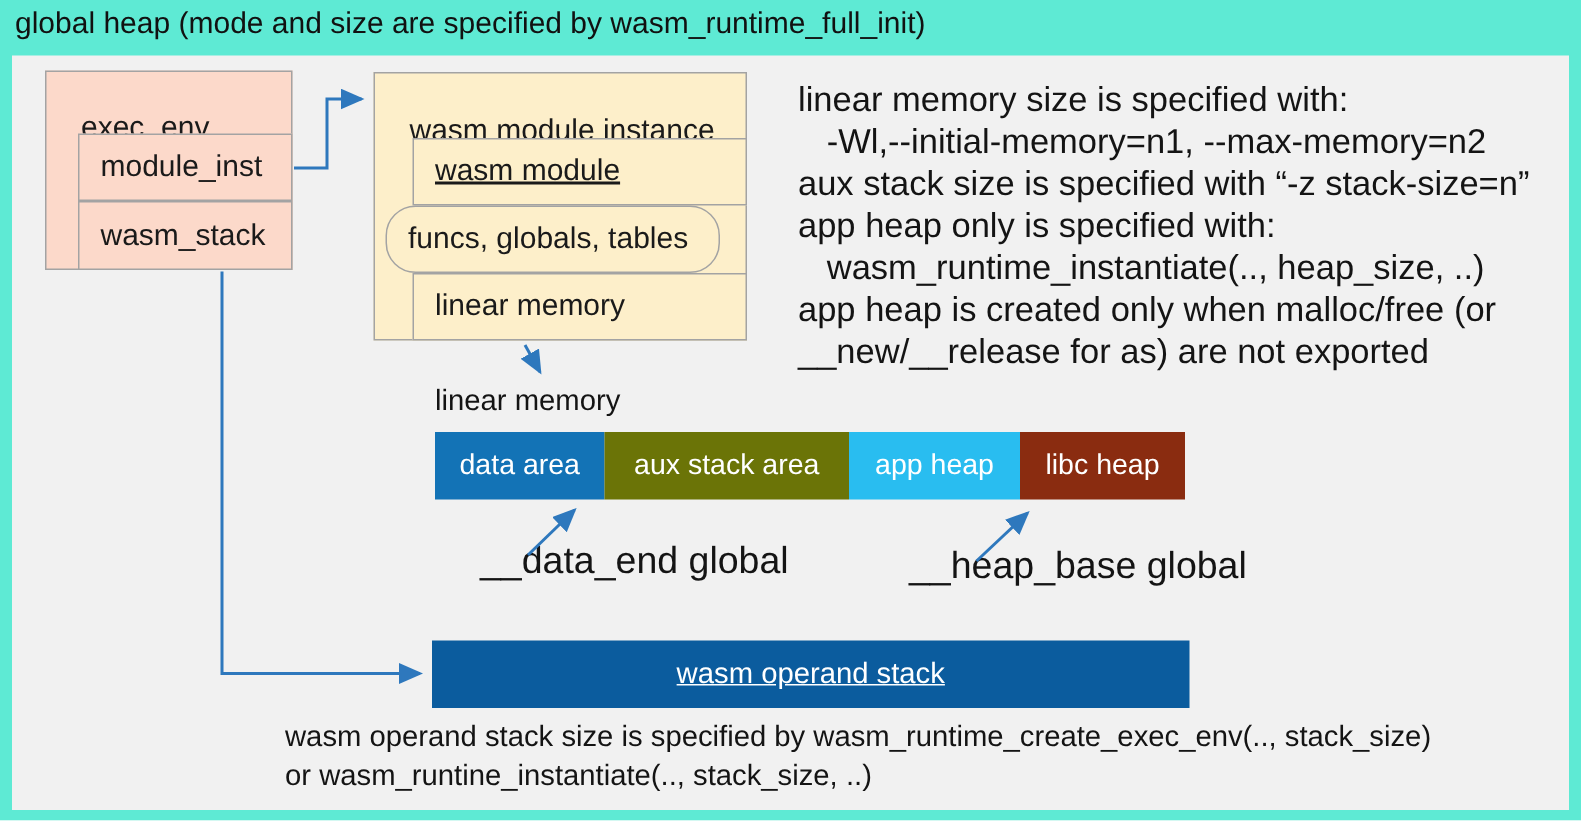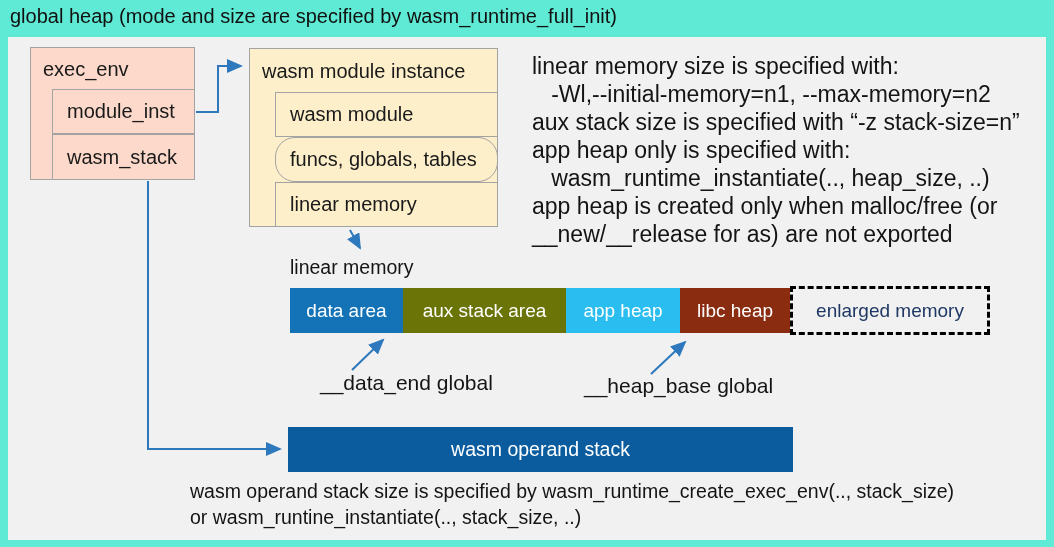--- a/index.html
+++ b/index.html
@@ -21,23 +21,23 @@
   .panel {
     position: absolute;
     left: 8px; top: 37px;
     width: 1038px; height: 503px;
     background: #f1f1f1;
   }
   .box { position: absolute; border: 1px solid #a3a3a3; }
   .exec-box { left: 30px; top: 47px; width: 165px; height: 133px; background: #fcd9ca; }
   .inst-box { left: 249px; top: 48px; width: 249px; height: 179px; background: #fdefca; }
   .box-header {
-    position: absolute; left: 0; top: 0; right: 0;
+    position: absolute; left: 0; top: 16px; right: 0;
     display: flex; align-items: center;
-    padding-left: 12px;
+    padding-left: 23px;
     font-size: 20px; color: #1a1a1a;
   }
   .exec-box .box-header { height: 42px; }
   .inst-box .box-header { height: 44px; }
   .subrow {
     position: absolute;
     border: 1px solid #a3a3a3;
     display: flex; align-items: center;
     padding-left: 14px;
     font-size: 20px; color: #1a1a1a;
@@ -60,23 +60,22 @@
     font-size: 19px; color: #ffffff;
   }
   .segment.enlarged {
     top: 286px; height: 49px;
     border: 3px dashed #000000;
     background: transparent;
     color: #1f3864;
   }
   .annot {
     position: absolute;
-    font-size: 21px; color: #141414;
+    font-size: 25px; color: #141414;
     white-space: pre;
-    margin-top: 11px;
   }
   .operand-box {
     position: absolute; left: 288px; top: 427px;
     width: 505px; height: 45px;
     display: flex; align-items: center; justify-content: center;
     font-size: 19.5px; color: #ffffff;
   }
   .bottom-notes {
     position: absolute; left: 190px; top: 478px;
     font-size: 19.5px; color: #141414;
@@ -100,46 +99,45 @@
 
   <div class="box exec-box">
     <div class="box-header">exec_env</div>
   </div>
   <div class="subrow pink" style="left:52px; top:89px; width:143px; height:45px;">module_inst</div>
   <div class="subrow pink" style="left:52px; top:134px; width:143px; height:46px;">wasm_stack</div>
 
   <div class="box inst-box">
     <div class="box-header">wasm module instance</div>
   </div>
-  <div class="subrow cream" style="left:275px; top:92px; width:223px; height:45px;">wasm module</div>
-  <div class="subrow cream" style="left:275px; top:137px; width:223px; height:45px;border-radius:20px;">funcs, globals, tables</div>
+  <div class="subrow cream" style="left:275px; top:92px; width:223px; height:45px;text-decoration:underline;">wasm module</div>
+  <div class="subrow cream" style="left:257px; top:137px; width:223px; height:45px;border-radius:20px;">funcs, globals, tables</div>
   <div class="subrow cream" style="left:275px; top:182px; width:223px; height:45px;">linear memory</div>
 
   <div class="notes">
     <div>linear memory size is specified with:</div>
     <div>   -Wl,--initial-memory=n1, --max-memory=n2</div>
     <div>aux stack size is specified with “-z stack-size=n”</div>
     <div>app heap only is specified with:</div>
     <div>   wasm_runtime_instantiate(.., heap_size, ..)</div>
     <div>app heap is created only when malloc/free (or</div>
     <div>__new/__release for as) are not exported</div>
   </div>
 
   <div class="lm-label">linear memory</div>
 
   <div class="segment" style="left: 290px; width: 113px; background: rgb(19, 115, 182);">data area</div>
   <div class="segment" style="left: 403px; width: 163px; background: rgb(107, 116, 7);">aux stack area</div>
   <div class="segment" style="left: 566px; width: 114px; background: rgb(41, 189, 240);">app heap</div>
   <div class="segment" style="left: 680px; width: 110px; background: rgb(138, 44, 16);">libc heap</div>
-  <div class="segment enlarged" style="left:790px; width:200px;">enlarged memory</div>
 
   <div class="annot" style="left:320px; top:360px;">__data_end global</div>
-  <div class="annot" style="left:584px; top:363px;">__heap_base global</div>
+  <div class="annot" style="left:606px; top:363px;">__heap_base global</div>
 
-  <div class="operand-box" style="background: rgb(11, 92, 158);">wasm operand stack</div>
+  <div class="operand-box" style="background: rgb(11, 92, 158); text-decoration: underline;">wasm operand stack</div>
 
   <div class="bottom-notes">
     <div>wasm operand stack size is specified by wasm_runtime_create_exec_env(.., stack_size)</div>
     <div>or wasm_runtine_instantiate(.., stack_size, ..)</div>
   </div>
 
   <svg class="arrows" viewBox="0 0 1054 547">
     <defs>
       <marker id="ah" markerWidth="9" markerHeight="8" refX="7" refY="3.5" orient="auto">
         <path d="M0,0 L8,3.5 L0,7 z" fill="#2e78bd"></path>

